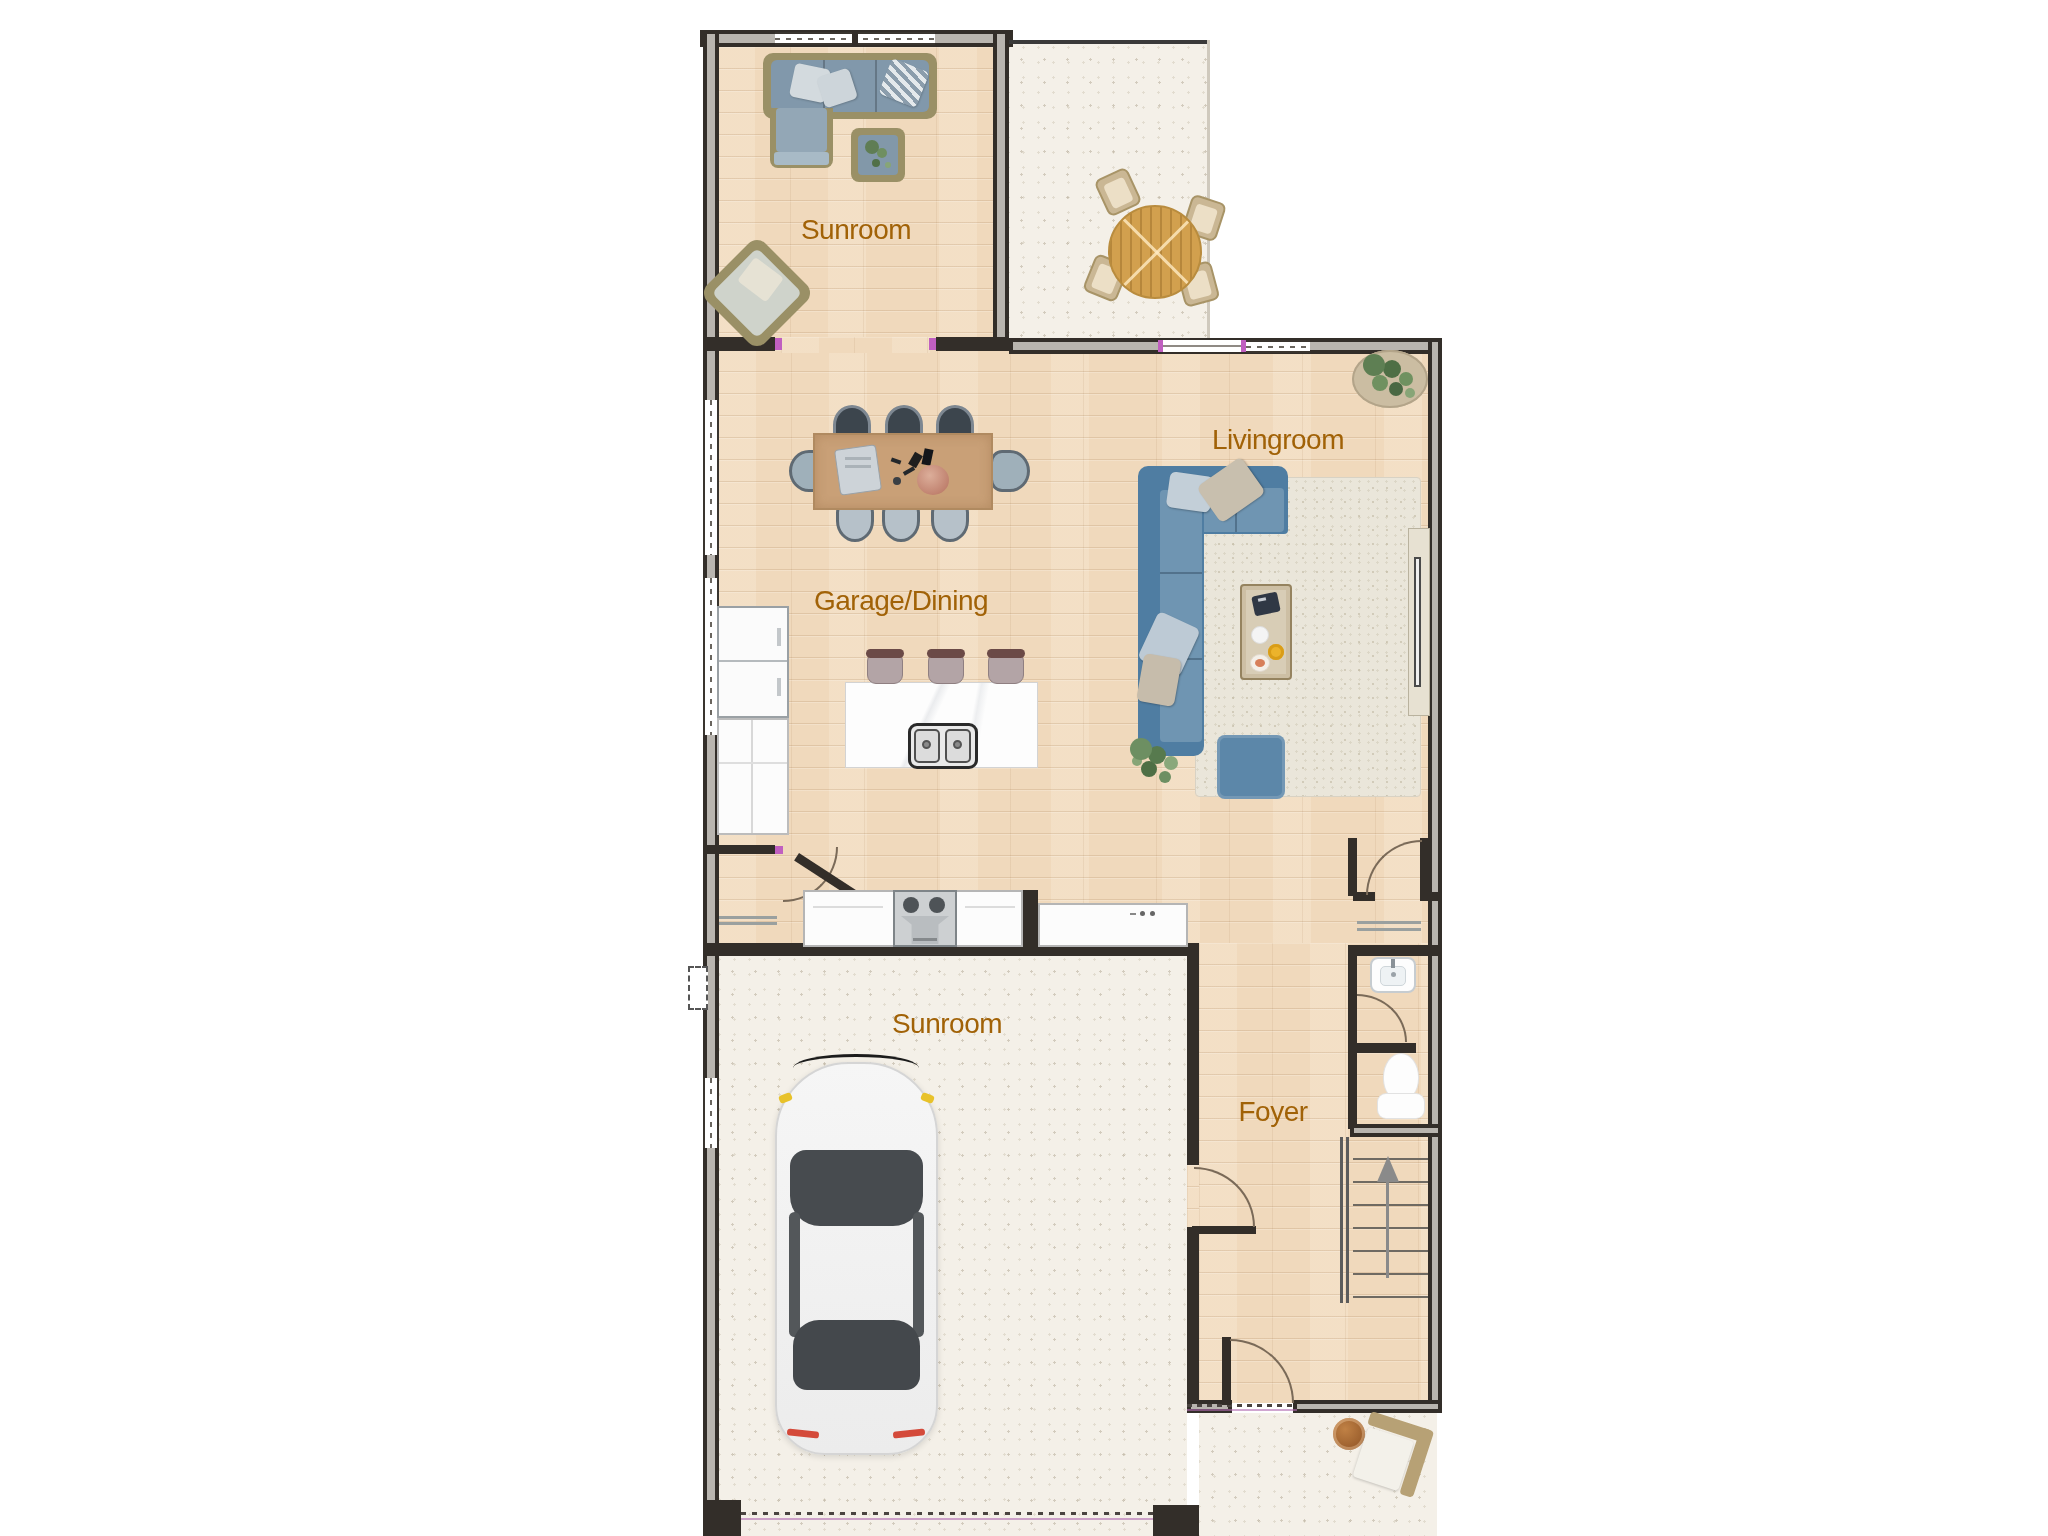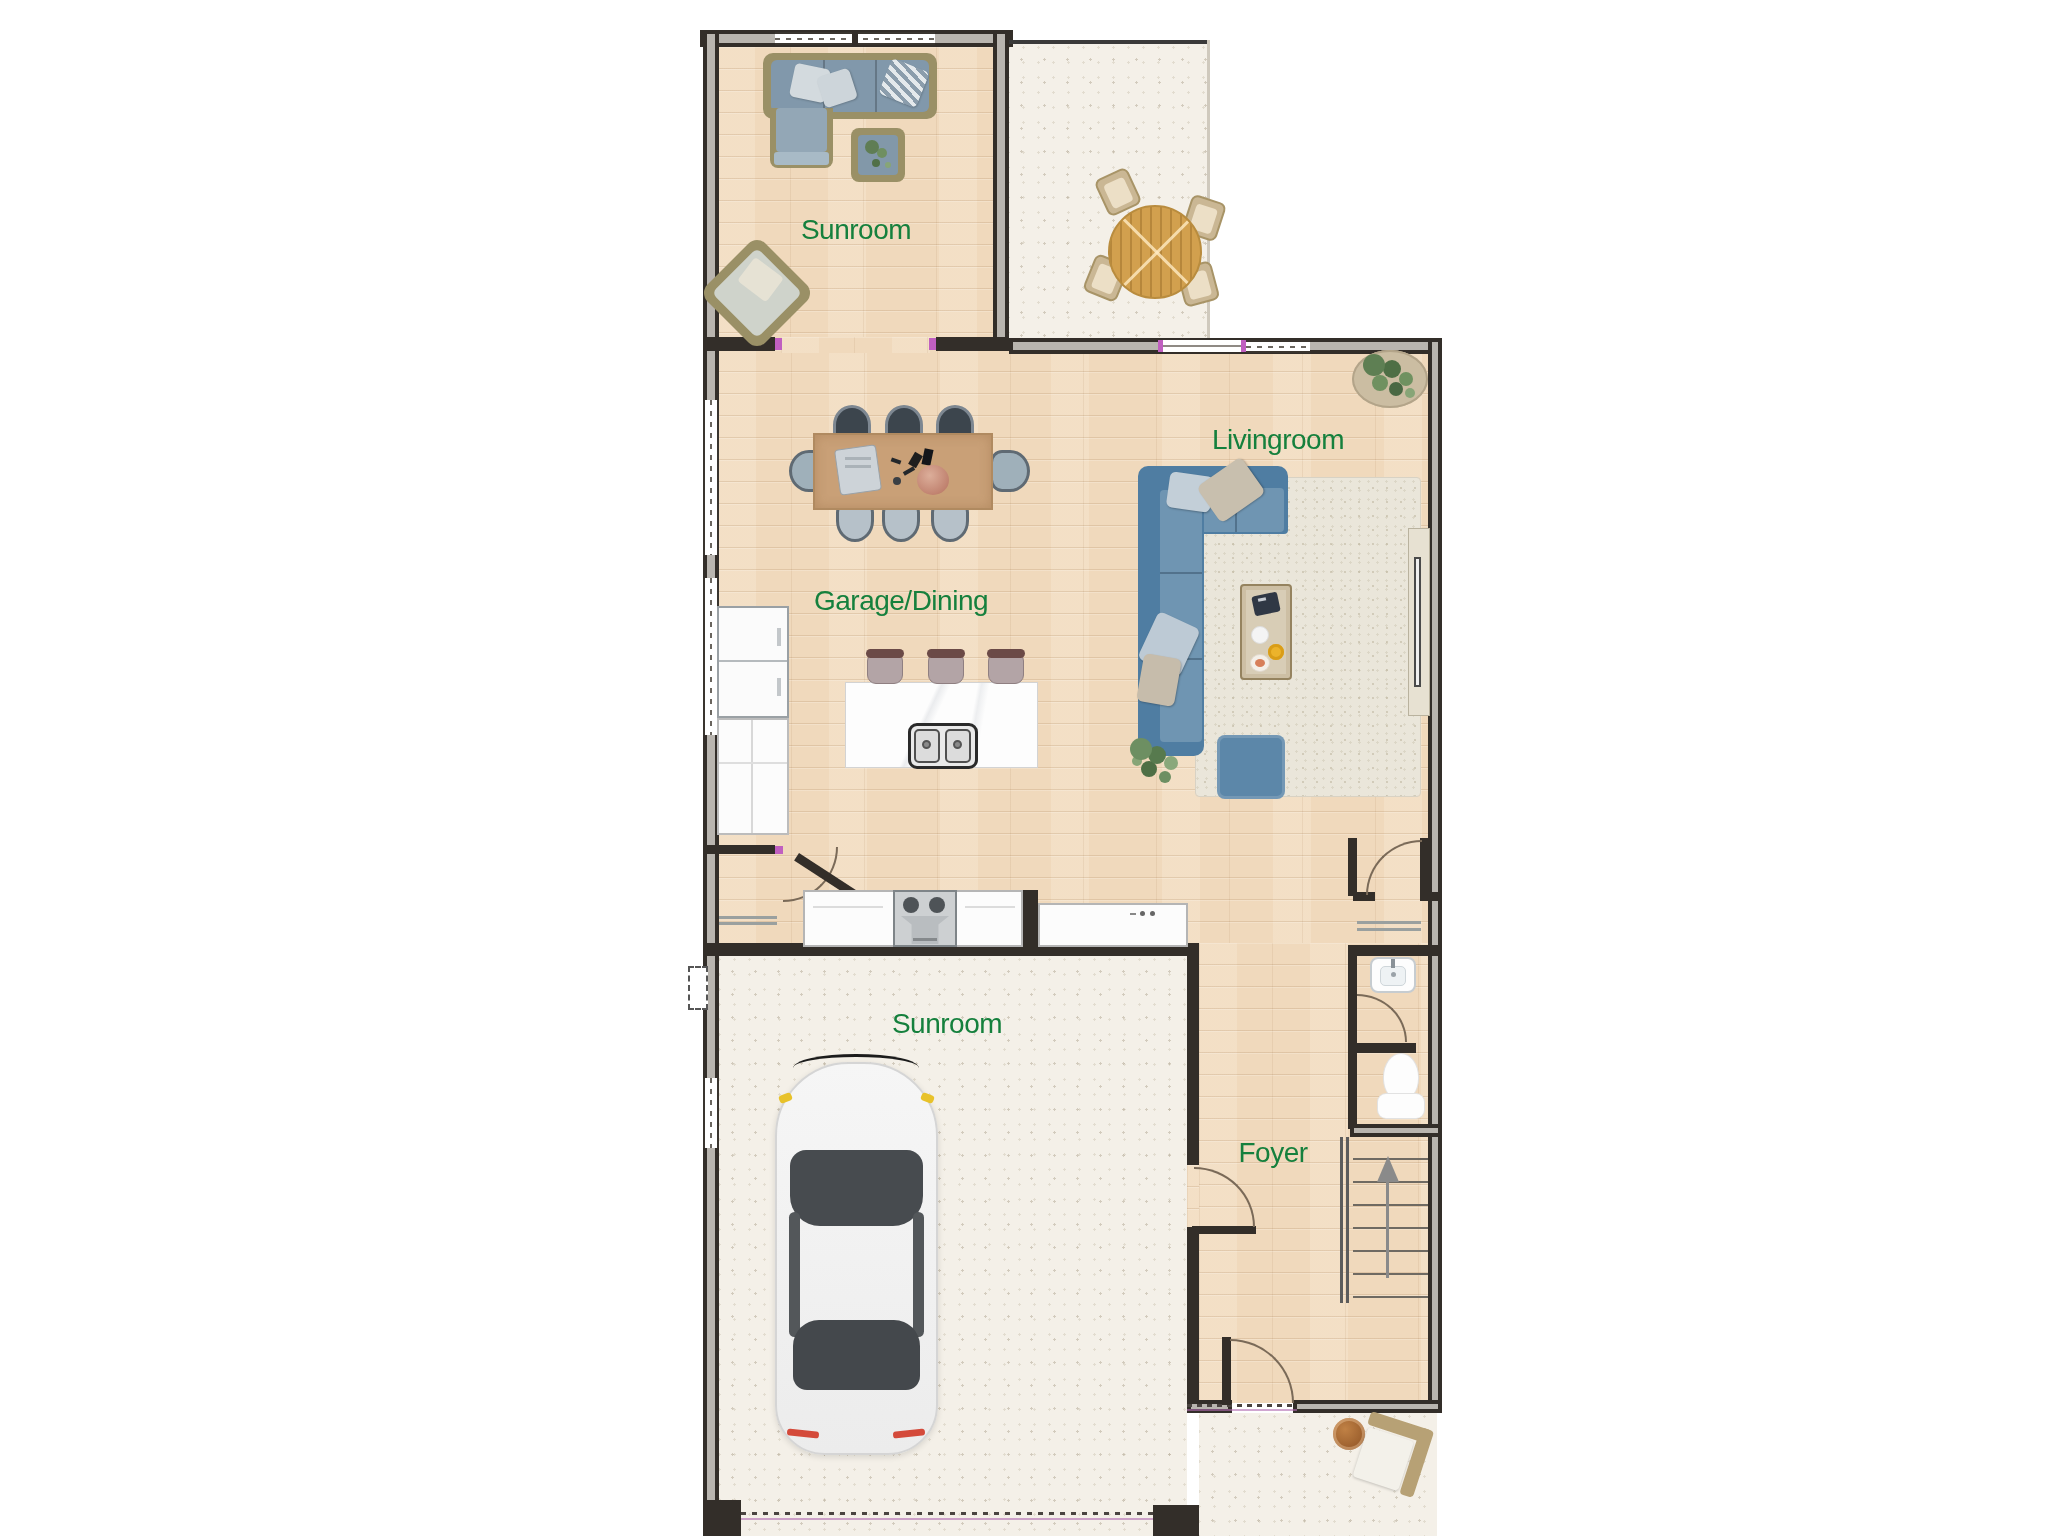--- a/index.html
+++ b/index.html
@@ -17,21 +17,21 @@
     radial-gradient(rgba(200,190,170,.40) 1px, transparent 1.4px);
     background-size:23px 23px,15px 15px;background-position:2px 4px,8px 11px;}
   .winH{position:absolute;box-sizing:border-box;background:#fff;border-top:2px solid #3a352f;border-bottom:2px solid #3a352f;
     background-image:repeating-linear-gradient(90deg,#6a655e 0 5px,transparent 5px 11px);
     background-size:100% 2px;background-position:center;background-repeat:no-repeat;}
   .winV{position:absolute;box-sizing:border-box;background:#fff;border-left:2px solid #3a352f;border-right:2px solid #3a352f;
     background-image:repeating-linear-gradient(180deg,#6a655e 0 5px,transparent 5px 11px);
     background-size:2px 100%;background-position:center;background-repeat:no-repeat;}
   .arc{position:absolute;box-sizing:border-box;}
   .lbl{position:absolute;transform:translate(-50%,-50%);font-family:"Liberation Sans",sans-serif;
-    font-size:28px;letter-spacing:-0.5px;color:#15803d;white-space:nowrap;}
+    font-size:28px;letter-spacing:-0.5px;color:#a16207;white-space:nowrap;}
   .shelf{position:absolute;background:#9aa09f;}
   .rail{position:absolute;background:#5c5c5c;}
   .pink{position:absolute;background:#c05fc0;}
 </style>
 </head>
 <body>
 
 <div id="plan">
 
   <div class="abs wood" style="left:717px;top:47px;width:278px;height:293px;"></div>
@@ -190,21 +190,21 @@
     <div class="abs" style="left:78px;top:42px;width:8px;height:8px;border-radius:50%;background:#3a3f44;"></div>
     <div class="abs" style="left:96px;top:18px;width:9px;height:14px;background:#1e1e1e;transform:rotate(30deg);"></div>
     <div class="abs" style="left:108px;top:14px;width:9px;height:16px;background:#14161a;transform:rotate(12deg);"></div>
     <div class="abs" style="left:102px;top:30px;width:32px;height:30px;border-radius:50%;background:radial-gradient(circle at 40% 35%,#dcae9a,#b5705e);"></div>
   </div>
 
   <div class="lbl" style="left:856px;top:230px;">Sunroom</div>
   <div class="lbl" style="left:901px;top:601px;">Garage/Dining</div>
   <div class="lbl" style="left:1278px;top:440px;">Livingroom</div>
   <div class="lbl" style="left:947px;top:1024px;">Sunroom</div>
-  <div class="lbl" style="left:1273px;top:1112px;margin-top:41px;">Foyer</div>
+  <div class="lbl" style="left:1273px;top:1112px;">Foyer</div>
 
   <div class="abs" style="left:763px;top:53px;width:174px;height:66px;background:#9a9066;border-radius:10px;">
     <div class="abs" style="left:8px;top:7px;width:158px;height:52px;background:#8198ab;border-radius:6px;"></div>
     <div class="abs" style="left:60px;top:7px;width:2px;height:52px;background:rgba(60,70,80,.4);"></div>
     <div class="abs" style="left:112px;top:7px;width:2px;height:52px;background:rgba(60,70,80,.4);"></div>
   </div>
   <div class="abs" style="left:770px;top:108px;width:63px;height:60px;background:#9a9066;border-radius:0 0 8px 8px;">
     <div class="abs" style="left:6px;top:0px;width:51px;height:44px;background:#93a7b6;border-radius:4px;"></div>
     <div class="abs" style="left:4px;top:44px;width:55px;height:13px;background:#a8bac6;border-radius:3px;"></div>
   </div>

